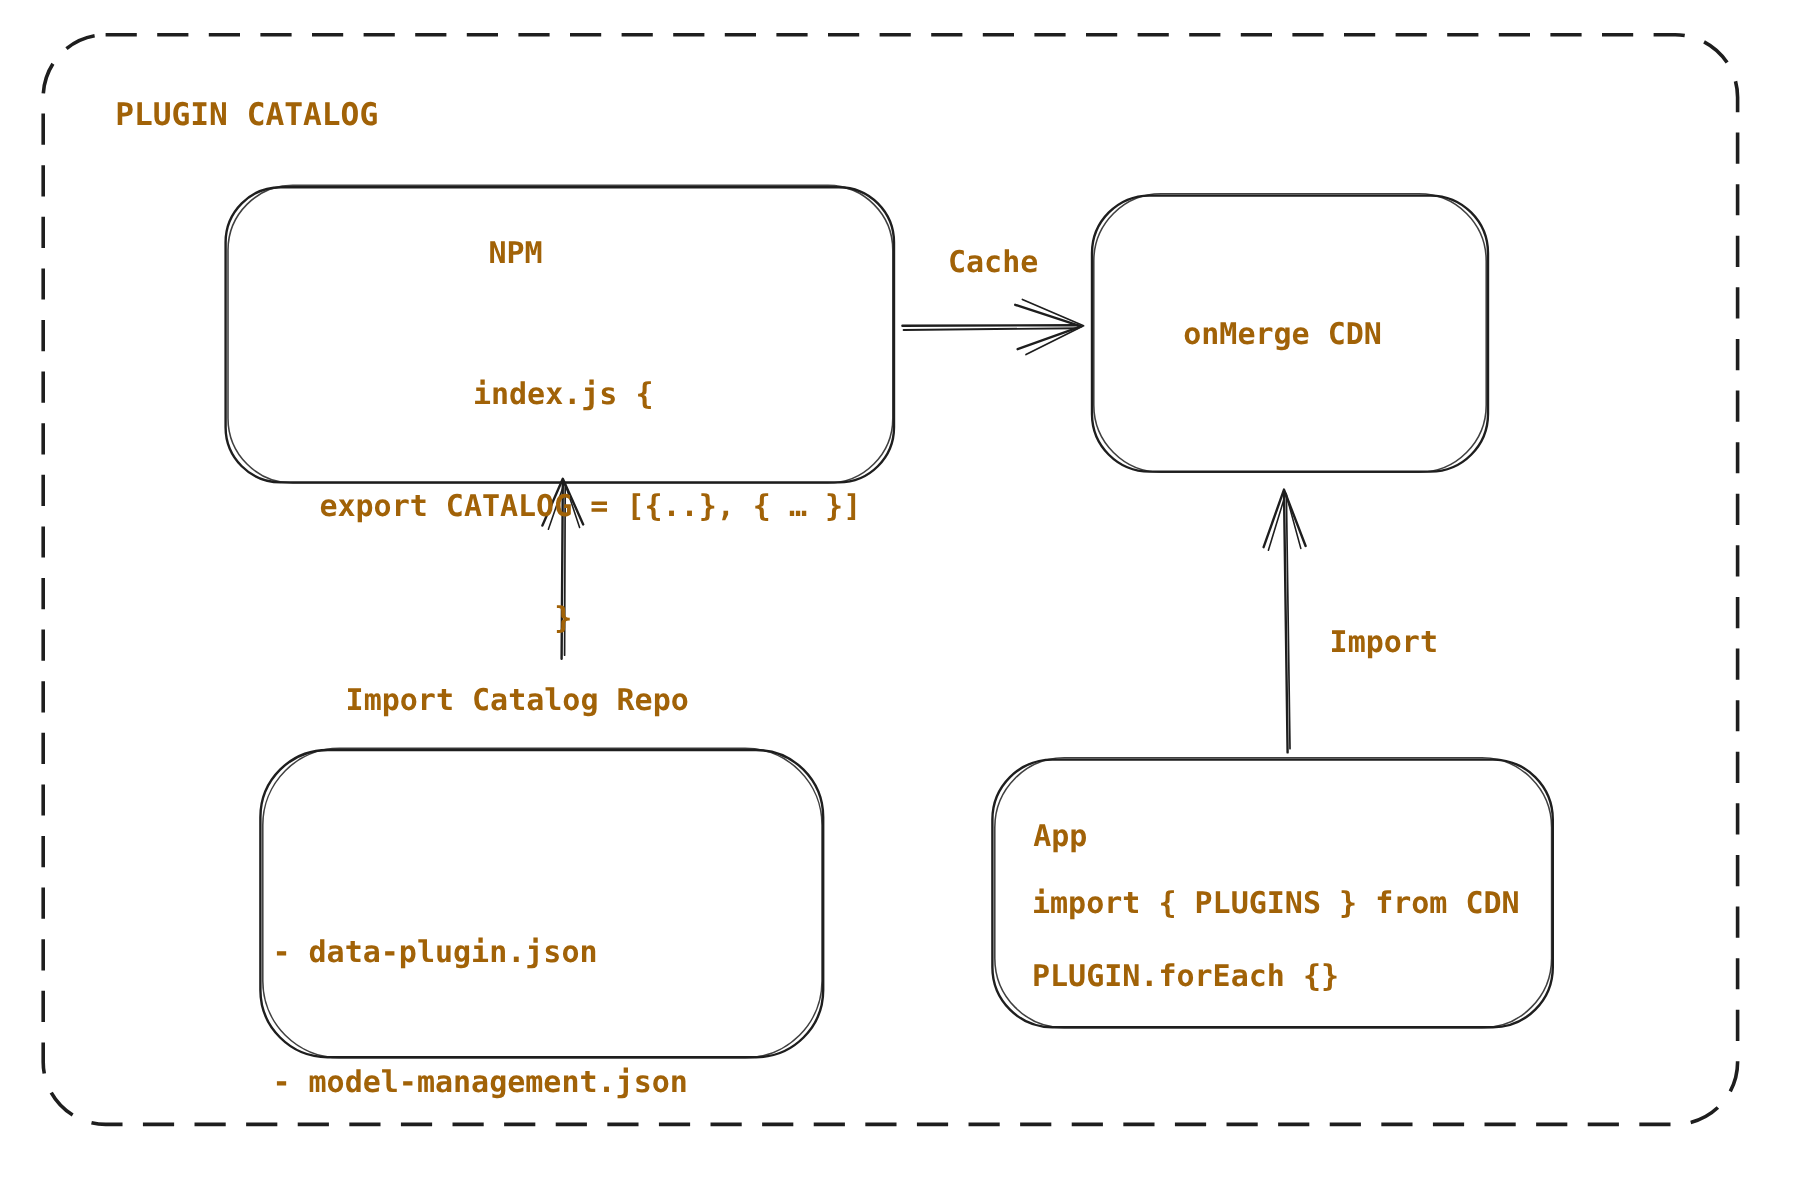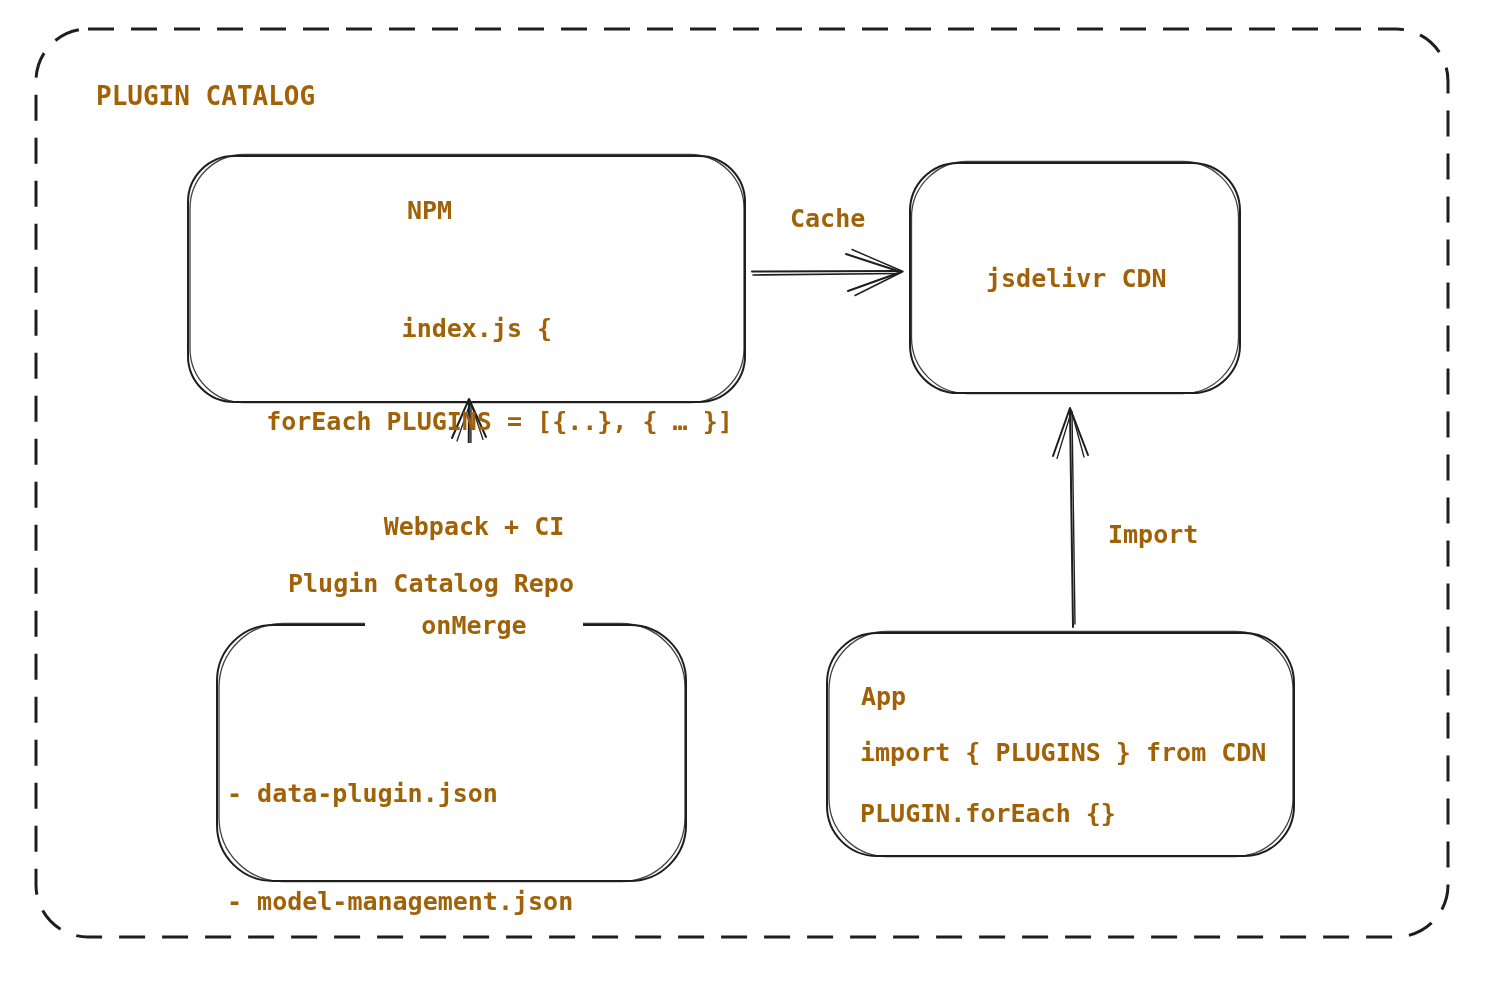--- a/index.html
+++ b/index.html
@@ -84,34 +84,30 @@
       <path d="M1053 456 L1070 408 L1088 455" stroke-width="2" stroke-linejoin="round"></path>
       <path d="M1057 458.5 L1071.5 411 L1084 457" stroke-width="1.3" stroke-linejoin="round"></path>
     </g>
   </svg>
 
   <div class="txt title" style="left:96px; top:81px;">PLUGIN CATALOG</div>
 
   <div class="txt" style="left:407px; top:195px;">NPM</div>
   <div class="txt code-block" style="left:221px; top:251px;text-align:center;">
     <div>index.js {</div>
-    <div>   forEach PLUGINS = [{..}, { … }]</div>
+    <div>   export CATALOG = [{..}, { … }]</div>
     <div>}</div>
   </div>
 
-  <div class="txt" style="left:986px; top:263px;">jsdelivr CDN</div>
+  <div class="txt" style="left:986px; top:263px;">onMerge CDN</div>
 
   <div class="txt" style="left:790px; top:203px;">Cache</div>
 
-  <div class="txt edge-label-stack" style="left:365px; top:443px; width:210px;">
-    <div>Webpack + CI</div>
-    <div>onMerge</div>
-  </div>
 
-  <div class="txt" style="left:288px; top:568px;">Plugin Catalog Repo</div>
+  <div class="txt" style="left:288px; top:568px;">Import Catalog Repo</div>
 
   <div class="txt repo-list" style="left:227px; top:704px;">
     <div>- data-plugin.json</div>
     <div>- model-management.json</div>
     <div>…</div>
   </div>
 
   <div class="txt" style="left:861px; top:681px;text-align:center;">App</div>
   <div class="txt" style="left:860px; top:737px;">import { PLUGINS } from CDN</div>
   <div class="txt" style="left:860px; top:798px;">PLUGIN.forEach {}</div>

